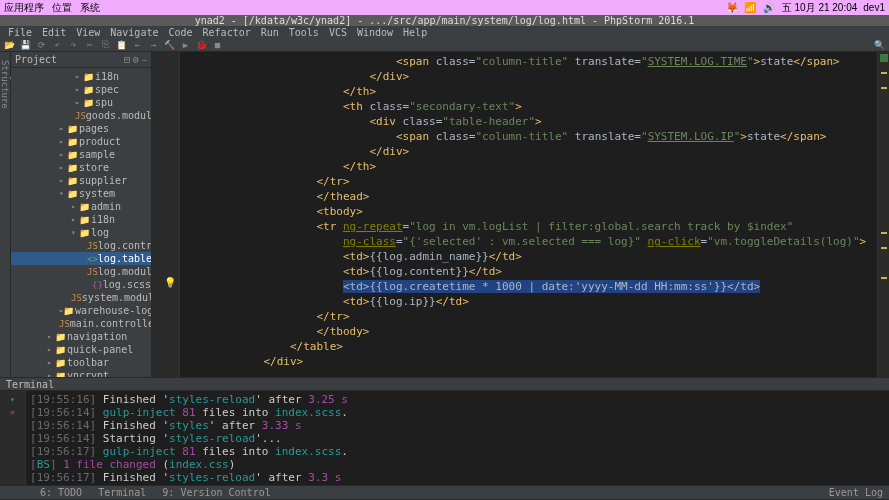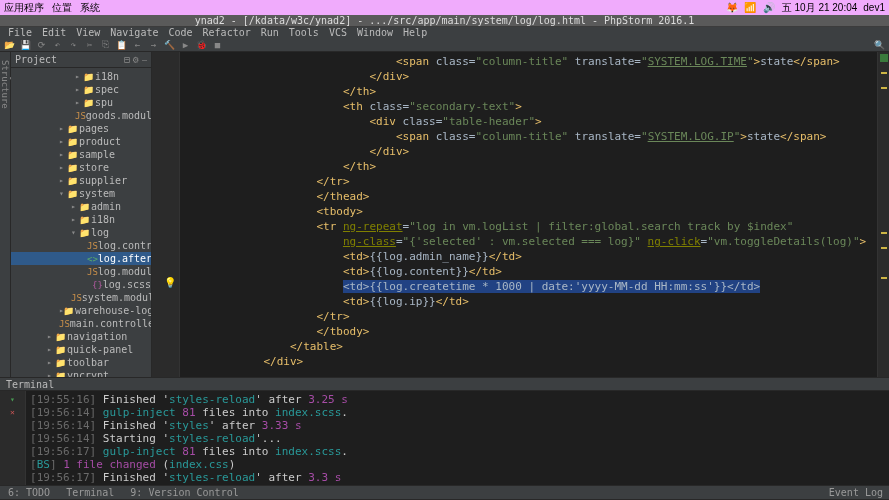--- a/index.html
+++ b/index.html
@@ -50,21 +50,21 @@
 .terminal .tmargin .tline { height: 13px; display: flex; align-items: center; justify-content: center; gap: 2px; }
 .terminal .tmargin .ok { color: #499c54; font-size: 8px; }
 .terminal .tmargin .err { color: #cc5555; font-size: 8px; }
 .terminal .tbody { flex: 1; padding: 2px 4px; overflow: hidden; }
 .terminal .tbody .tline { height: 13px; white-space: pre; }
 .t-time { color: #6a6a6a; }
 .t-white { color: #ccc; }
 .t-cyan { color: #299999; }
 .t-mag { color: #a64ca6; }
 .t-bracket { color: #6a6a6a; }
-.status-tabs { height: 14px; background: #3c3f41; border-top: 1px solid #282828; display: flex; align-items: center; font-size: 10px; color: #999; }
+.status-tabs { height: 14px; background: #3c3f41; border-top: 1px solid #282828; display: flex; align-items: center; font-size: 10px; color: #999; padding-left: 32px; }
 .status-tabs .tab { padding: 0 8px; cursor: pointer; }
 .status-tabs .right { margin-left: auto; padding-right: 6px; }
 .taskbar { height: 14px; background: #4a4a4a; border-top: 1px solid #282828; display: flex; align-items: center; font-size: 9px; color: #ddd; font-family: sans-serif; }
 </style>
 </head>
 <body>
 
 <div class="topbar">
   <div class="left">
       <span>应用程序</span>
@@ -196,21 +196,21 @@
           <span>log</span>
         </div>
         <div class="tree-node" style="--indent: 76px;">
           <span class="arrow"></span>
           <span class="ficon js">JS</span>
           <span>log.controller.js</span>
         </div>
         <div class="tree-node sel" style="--indent: 76px;">
           <span class="arrow"></span>
           <span class="ficon html">&lt;&gt;</span>
-          <span>log.after</span>
+          <span>log.table</span>
         </div>
         <div class="tree-node" style="--indent: 76px;">
           <span class="arrow"></span>
           <span class="ficon js">JS</span>
           <span>log.module.js</span>
         </div>
         <div class="tree-node" style="--indent: 76px;">
           <span class="arrow"></span>
           <span class="ficon scss">{}</span>
           <span>log.scss</span>

